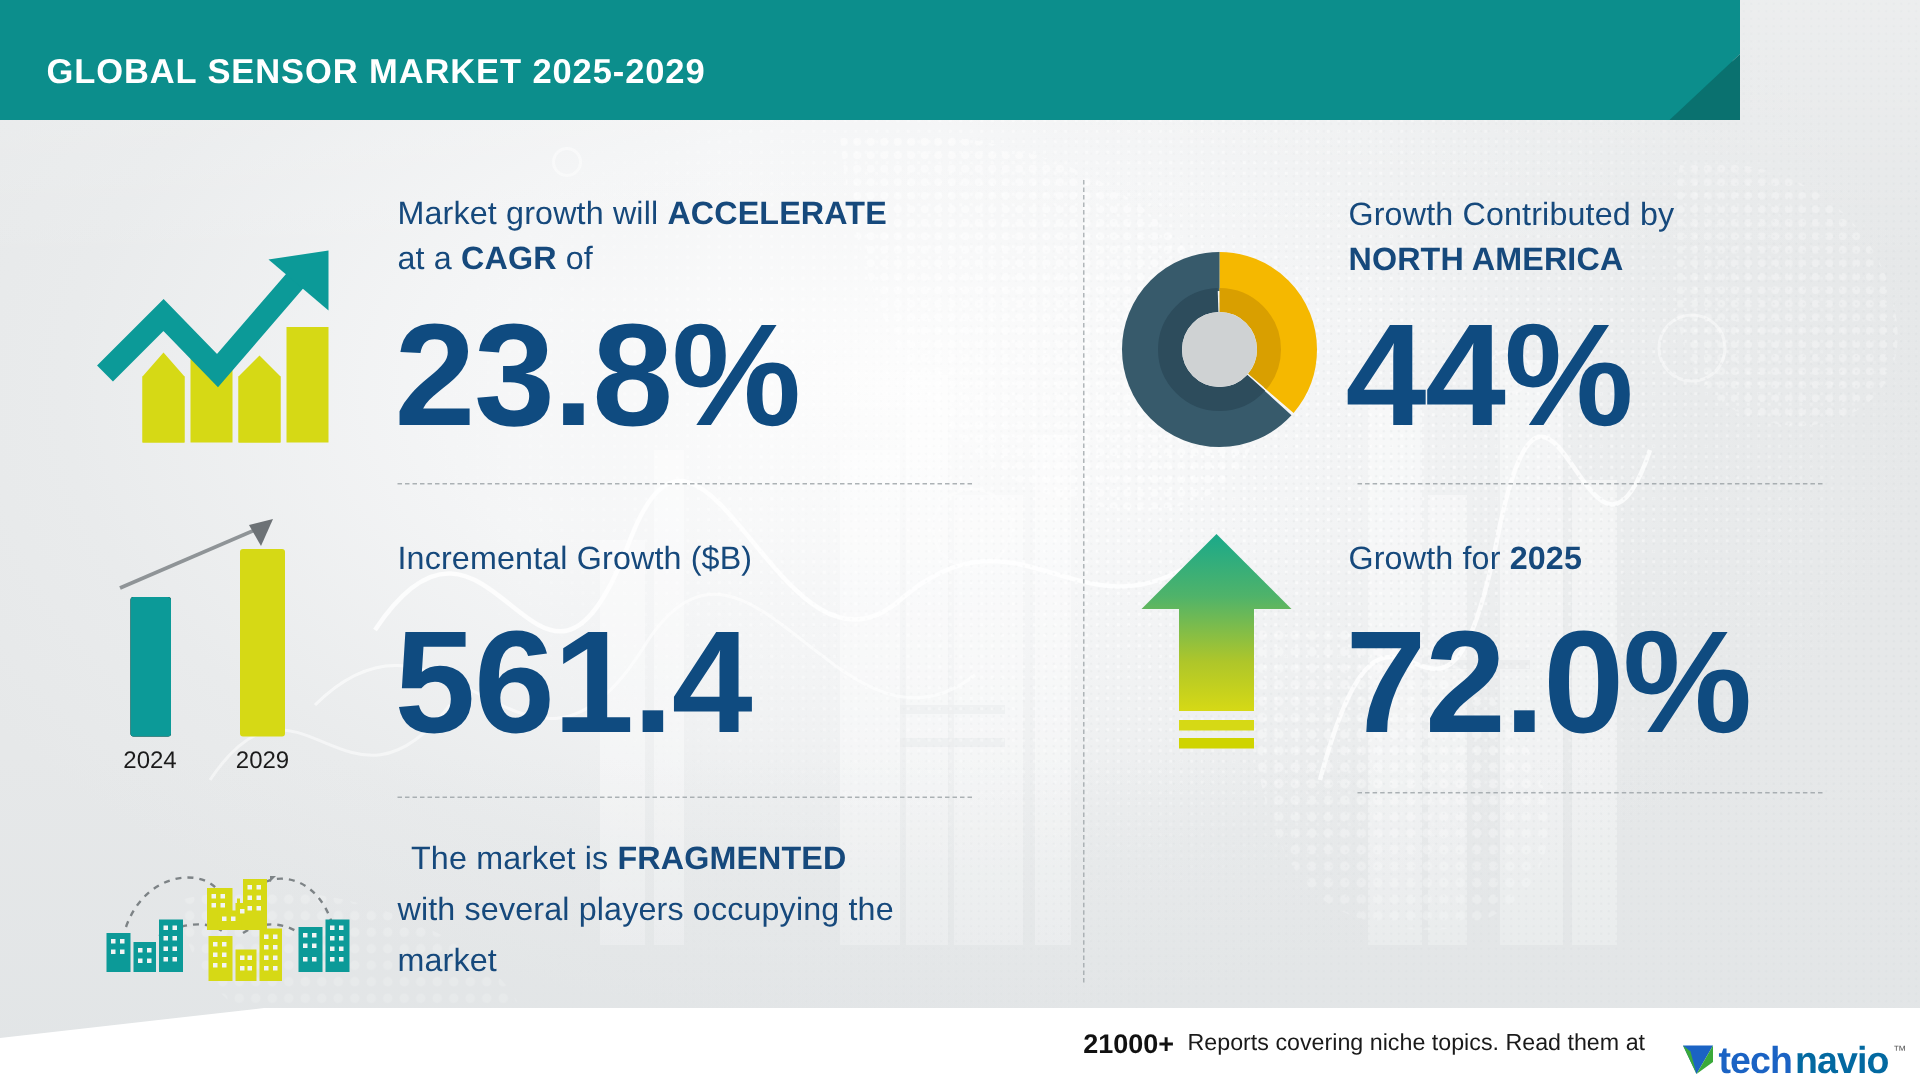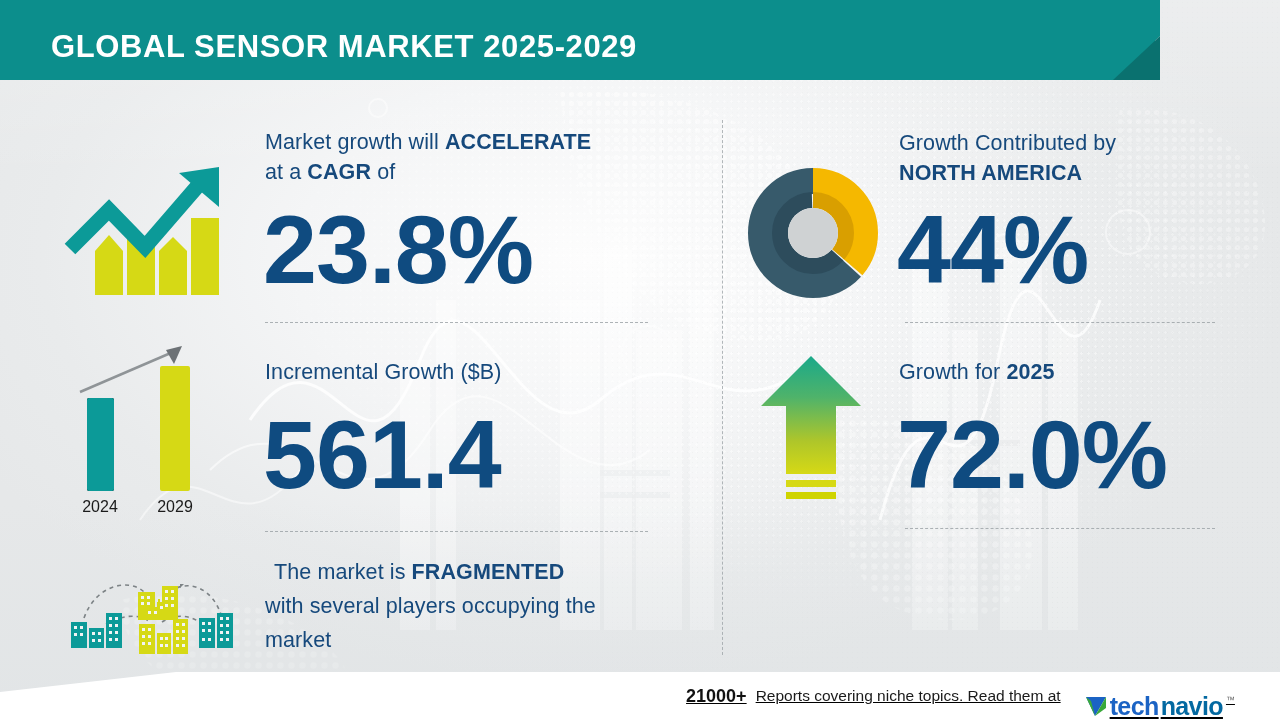--- a/index.html
+++ b/index.html
@@ -36,23 +36,22 @@
   .bg-wave{position:absolute;inset:0;opacity:.85;}
   .bg-vignette{
     position:absolute;inset:0;
     background:linear-gradient(180deg, rgba(255,255,255,.25) 0%, rgba(255,255,255,0) 25%, rgba(255,255,255,0) 70%, rgba(222,226,228,.55) 100%);
   }
 
   
   .header{position:absolute;left:0;top:0;width:1155px;height:80px;background:#0c8e8c;}
   .header-title{
     position:absolute;left:31px;top:0;height:94px;display:flex;align-items:center;
-    color:#ffffff;font-size:31px;font-weight:bold;letter-spacing:.6px;
+    color:#ffffff;font-size:23px;font-weight:bold;letter-spacing:.6px;
     font-family:"Liberation Sans", sans-serif;
-    margin-left:20px;
   }
 
   
   .vdiv{
     position:absolute;left:722px;top:120px;width:0;height:535px;
     border-left:1px dashed #9aa1a5;opacity:.75;
   }
   .hdiv{position:absolute;height:0;border-top:1px dashed #9aa1a5;opacity:.8;}
 
   
@@ -66,21 +65,21 @@
     font-family:"Liberation Sans", sans-serif;letter-spacing:-1px;
   }
 
   
   .footer{
     position:absolute;left:0;bottom:0;width:1280px;height:48px;background:#ffffff;
     clip-path:polygon(176px 0, 1280px 0, 1280px 48px, 0 48px, 0 20px);
   }
   .footer-inner{
     position:absolute;right:0;bottom:0;height:48px;width:620px;
-    display:flex;align-items:center;justify-content:center;gap:9px;padding-right:10px;text-decoration:underline;
+    display:flex;align-items:center;justify-content:flex-end;gap:9px;padding-right:10px;
   }
   .f-count{font-size:18px;font-weight:bold;color:#111;font-family:"Liberation Sans", sans-serif;}
   .f-text{font-size:15.5px;color:#1a1a1a;font-family:"Liberation Sans", sans-serif;}
   .logo{display:flex;align-items:baseline;gap:2px;margin-left:14px;position:relative;margin-top:20px;}
   .logo-tech{font-size:25px;font-weight:bold;color:#1b63c4;letter-spacing:-.6px;font-family:"Liberation Sans", sans-serif;}
   .logo-navio{font-size:25px;font-weight:bold;color:#0369a1;letter-spacing:-.6px;font-family:"Liberation Sans", sans-serif;}
   .logo-tm{font-size:9px;color:#666;position:relative;top:-12px;left:1px;}
 </style>
 </head>
 <body>

